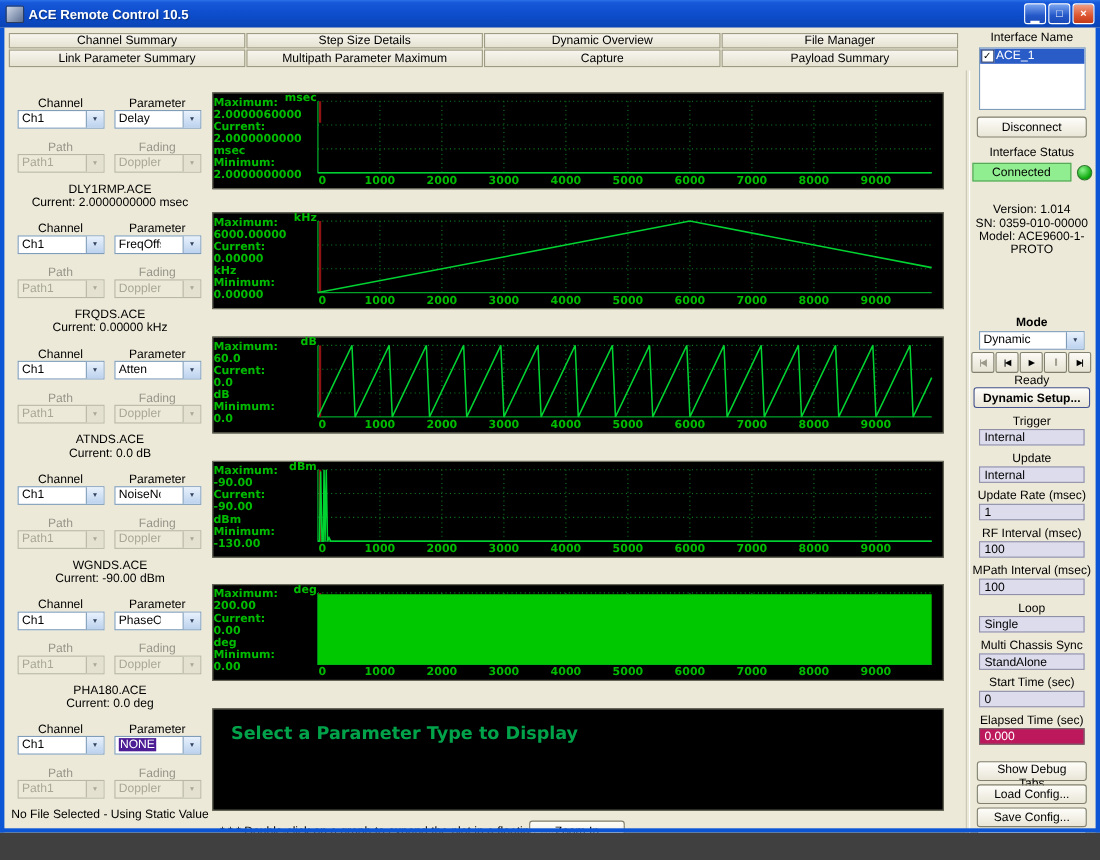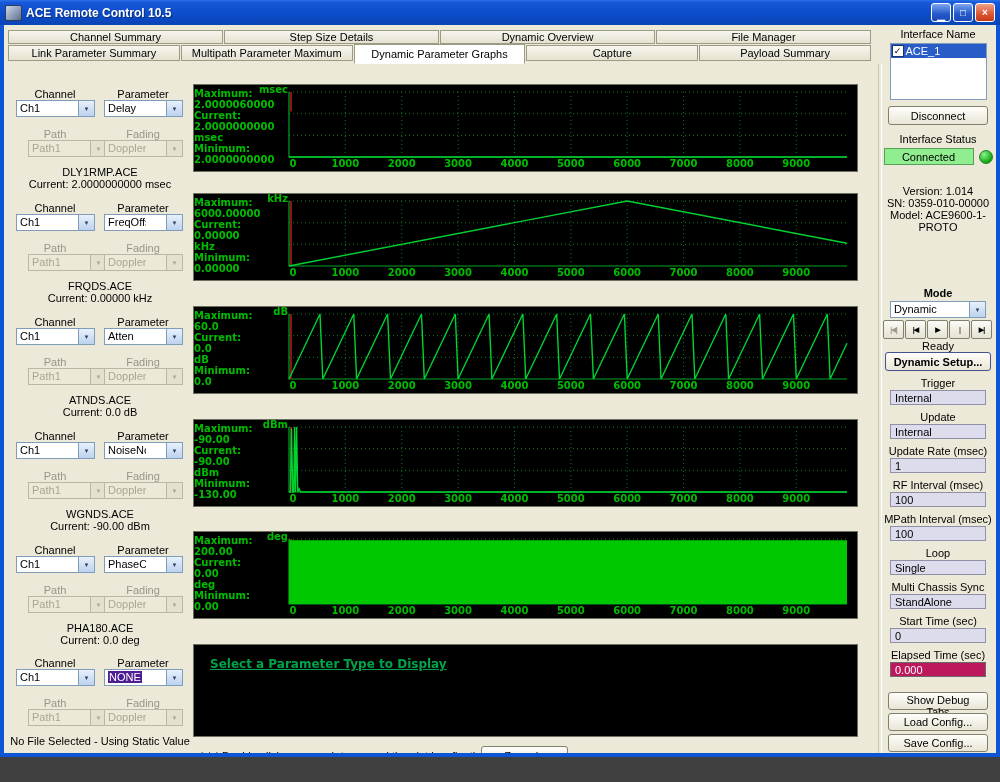--- a/index.html
+++ b/index.html
@@ -42,21 +42,21 @@
   .pgroup.g0{top:24px}.pgroup.g1{top:138px}.pgroup.g2{top:252px}
   .pgroup.g3{top:366px}.pgroup.g4{top:480px}.pgroup.g5{top:593px}
   .plbl{position:absolute;width:78px;text-align:center;font-size:11px;color:#000;}
   .plbl.gray{color:#97958a;}
   .plbl.l1{left:8px;top:0}.plbl.l2{left:96px;top:0}
   .plbl.l3{left:8px;top:40px}.plbl.l4{left:96px;top:40px}
   .combo{display:flex;align-items:stretch;background:#fff;border:1px solid #7f9db9;
     box-sizing:border-box;height:17px;}
   .combo.c1,.combo.c2,.combo.c3,.combo.c4{position:absolute;width:79px;gap:20px;}
   .combo.c1{left:8px;top:12px}.combo.c2{left:96px;top:12px}
-  .combo.c3{left:20px;top:52px}.combo.c4{left:96px;top:52px}
+  .combo.c3{left:8px;top:52px}.combo.c4{left:96px;top:52px}
   .combo-text{flex:1;font-size:11px;padding:1px 0 0 3px;white-space:nowrap;overflow:hidden;}
   .combo-btn{width:15px;flex:none;background:linear-gradient(#e8f1fc,#bcd2ee);
     border-left:1px solid #7f9db9;font-size:6px;color:#32425e;
     display:flex;align-items:center;justify-content:center;}
   .combo.disabled{background:#ece9d8;border-color:#bab7a6;}
   .combo.disabled .combo-text{color:#a9a796;}
   .combo.disabled .combo-btn{background:#e4e1d0;color:#a9a796;border-left-color:#bab7a6;}
   .combo-text .hl{background:#4c1d95;color:#fff;padding:0 1px;}
   .pfile{position:absolute;top:78px;left:0;width:100%;text-align:center;font-size:11px;}
   .pcur{position:absolute;top:90px;left:0;width:100%;text-align:center;font-size:11px;}
@@ -68,21 +68,21 @@
   .graph.g0{top:84px}.graph.g1{top:193px}.graph.g2{top:306px}
   .graph.g3{top:419px}.graph.g4{top:531px}.graph.g5{top:644px;height:93px}
   .graph svg{position:absolute;left:0;top:0;}
   .glabels{position:absolute;left:0;top:3px;bottom:12px;width:84px;
     display:flex;flex-direction:column;justify-content:space-between;
     color:#00bc00;font-size:10px;font-weight:bold;line-height:11px;
     font-family:"DejaVu Sans",sans-serif;}
   .gunit{position:absolute;left:56px;top:-1px;width:38px;text-align:right;
     color:#00bc00;font-size:10px;font-weight:bold;font-family:"DejaVu Sans",sans-serif;}
   .gmessage{position:absolute;left:16px;top:12px;color:#00a34a;font-weight:bold;
-    font-size:12px;font-family:"DejaVu Sans",sans-serif;text-decoration:underline;}
+    font-size:16px;font-family:"DejaVu Sans",sans-serif;}
 
   
   .footer-note{position:absolute;left:200px;top:750px;font-size:11px;color:#000;}
   .xbtn{background:linear-gradient(#fefdf9,#e9e6d7);border:1px solid #81806f;
     border-radius:3px;font-size:11px;font-family:"Liberation Sans",sans-serif;color:#000;cursor:default;}
   .zoomin{position:absolute;left:481px;top:746px;width:87px;height:20px;}
 
   
   .vdivider{position:absolute;left:878px;top:64px;height:710px;width:2px;
     border-left:1px solid #c9c6b5;border-right:1px solid #fff;}
@@ -143,21 +143,20 @@
 
   <div class="tabrow tabrow1" id="tabrow1">
       <div class="tab">Channel Summary</div>
       <div class="tab">Step Size Details</div>
       <div class="tab">Dynamic Overview</div>
       <div class="tab">File Manager</div>
     </div>
   <div class="tabrow tabrow2" id="tabrow2">
       <div class="tab">Link Parameter Summary</div>
       <div class="tab">Multipath Parameter Maximum</div>
-      <div class="tab active">Dynamic Parameter Graphs</div>
       <div class="tab">Capture</div>
       <div class="tab">Payload Summary</div>
     </div>
 
   <div id="leftPanel">
       <div class="pgroup g0">
         <div class="plbl l1">Channel</div>
         <div class="plbl l2">Parameter</div>
         <div class="plbl l3 gray">Path</div>
         <div class="plbl l4 gray">Fading Parameter</div>

